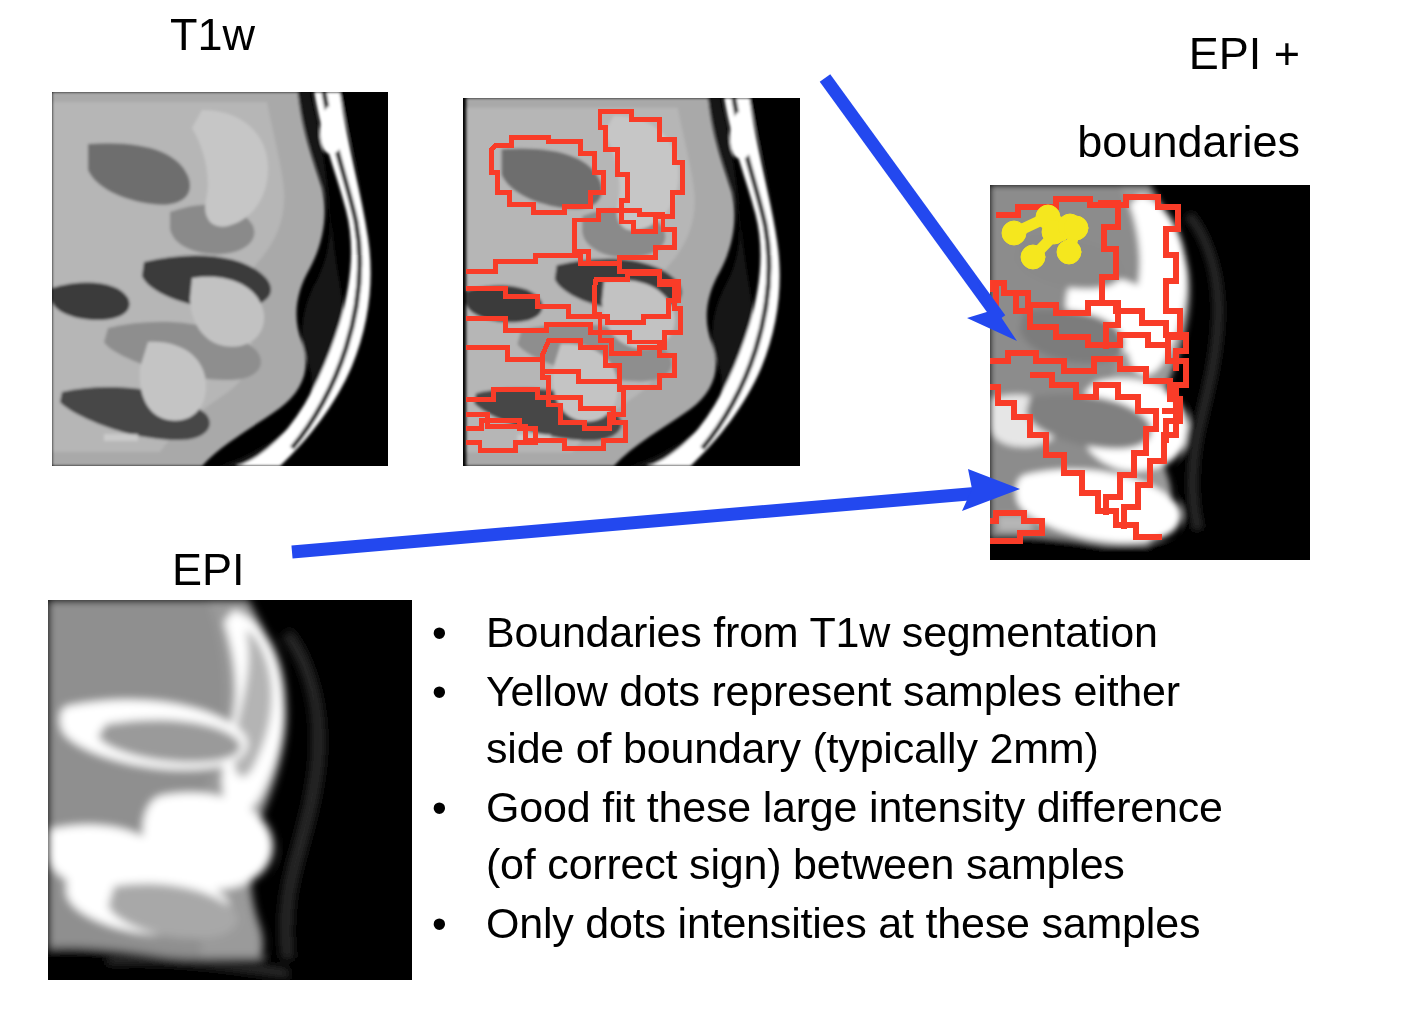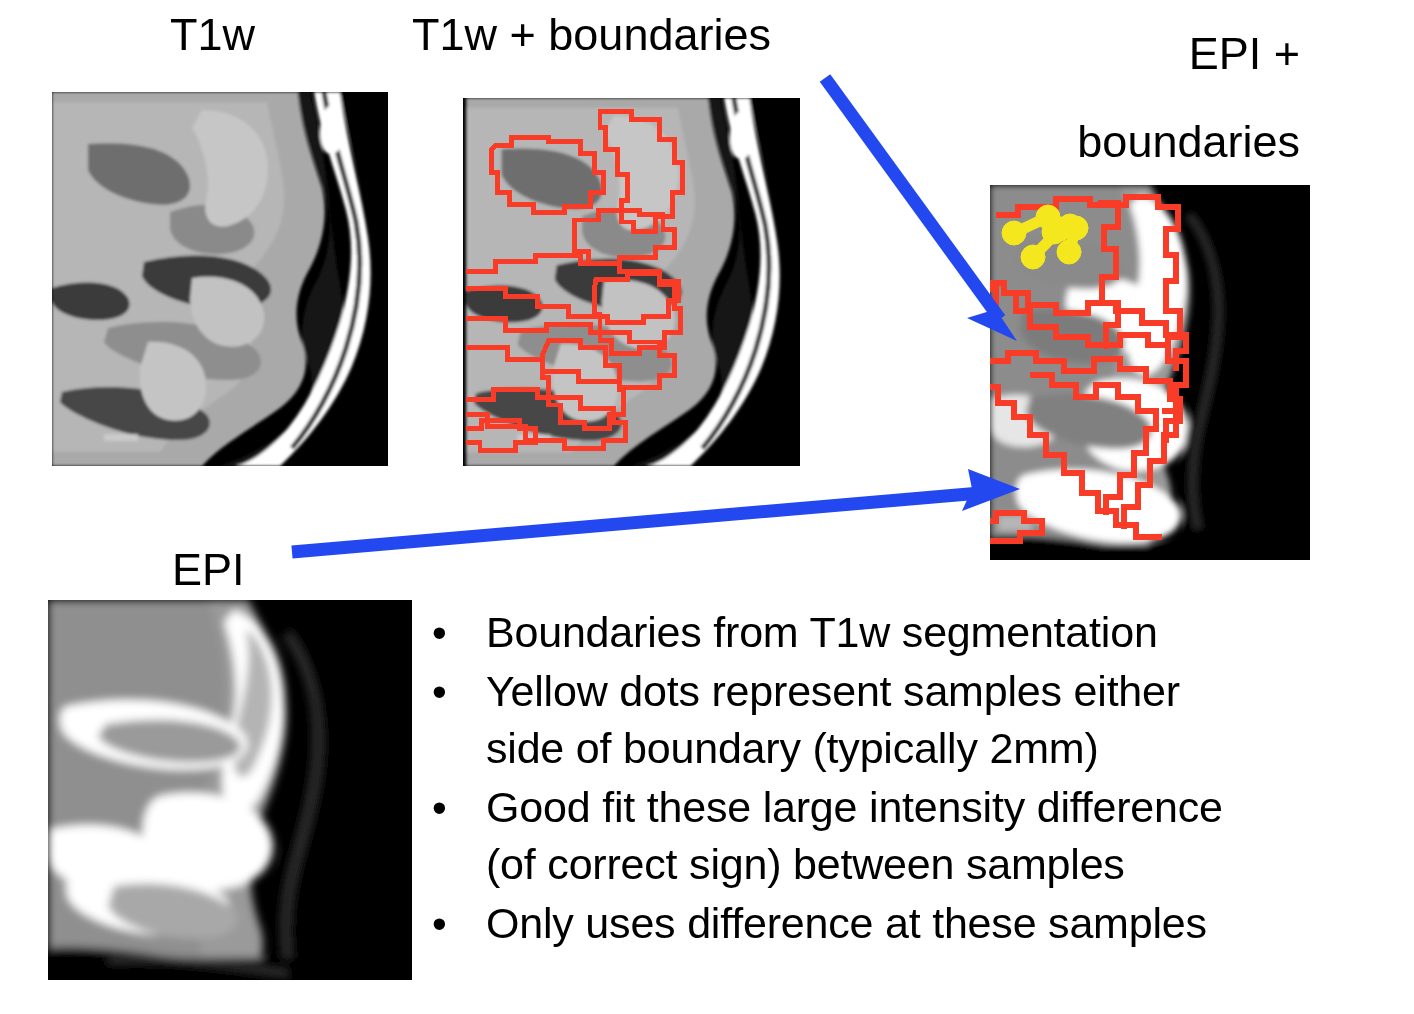--- a/index.html
+++ b/index.html
@@ -67,21 +67,20 @@
     margin-left:6px;
   }
 </style>
 </head>
 <body>
 
 <div class="stage">
 
   <div class="panel-label" id="label-t1w">T1w</div>
 
-  <div class="panel-label" id="label-t1wb">T1w + boundaries</div>
 
   <div id="label-epib" style="position:absolute;left:1010px;top:28px;width:290px;text-align:right;">
     <div class="panel-label" style="position:static;">EPI +</div>
     <div class="panel-label" style="position:static;margin-top:36px;">boundaries</div>
   </div>
 
   <div class="panel-label" id="label-epi">EPI</div>
 
   <div class="tile" id="tile-t1w">
     <svg width="336" height="374" viewBox="0 0 336 374" xmlns="http://www.w3.org/2000/svg">
@@ -412,18 +411,18 @@
     </div>
 
     <div class="bullet-row">
       <div class="bullet-dot">•</div>
       <div class="bullet-text">Good fit these large intensity difference
 (of correct sign) between samples</div>
     </div>
 
     <div class="bullet-row">
       <div class="bullet-dot">•</div>
-      <div class="bullet-text">Only uses difference at these samples</div>
+      <div class="bullet-text">Only dots intensities at these samples</div>
     </div>
 
   </div>
 
 </div>
 
 </body></html>

